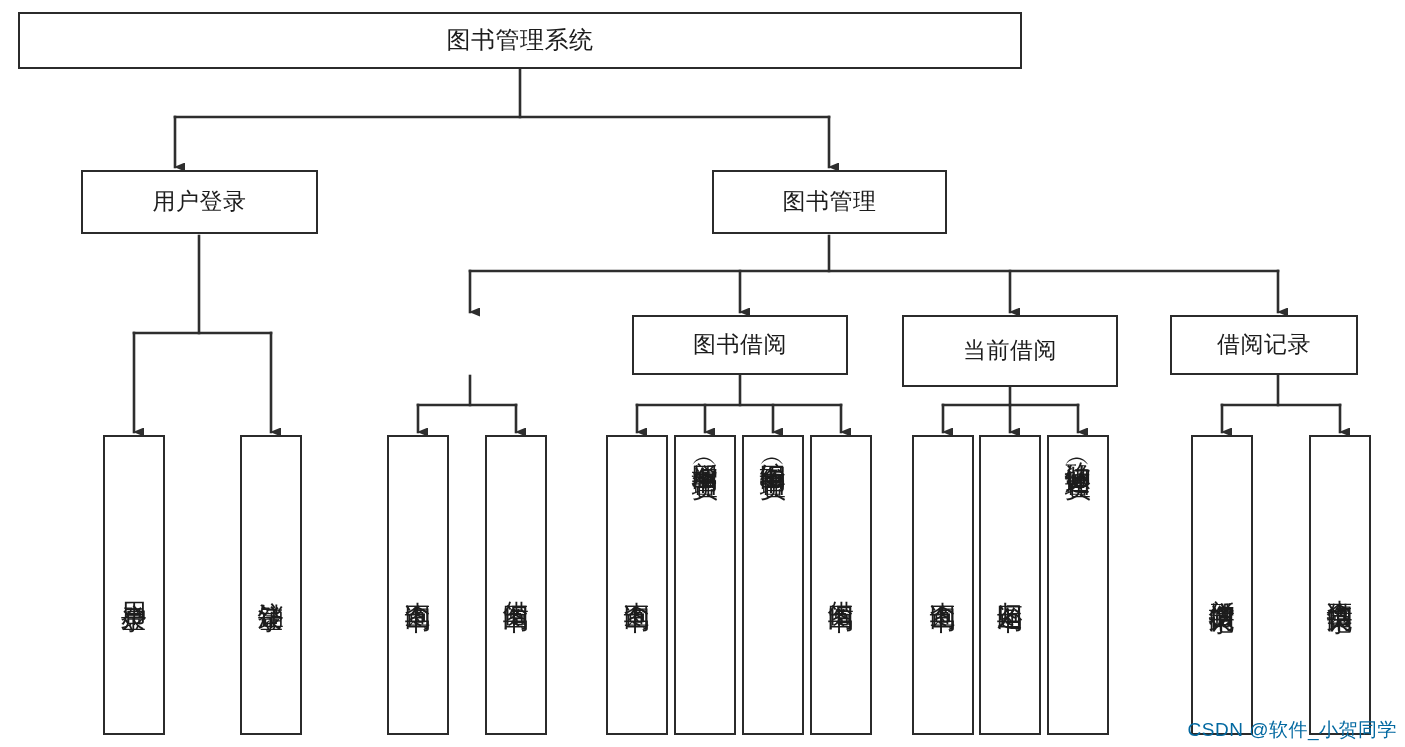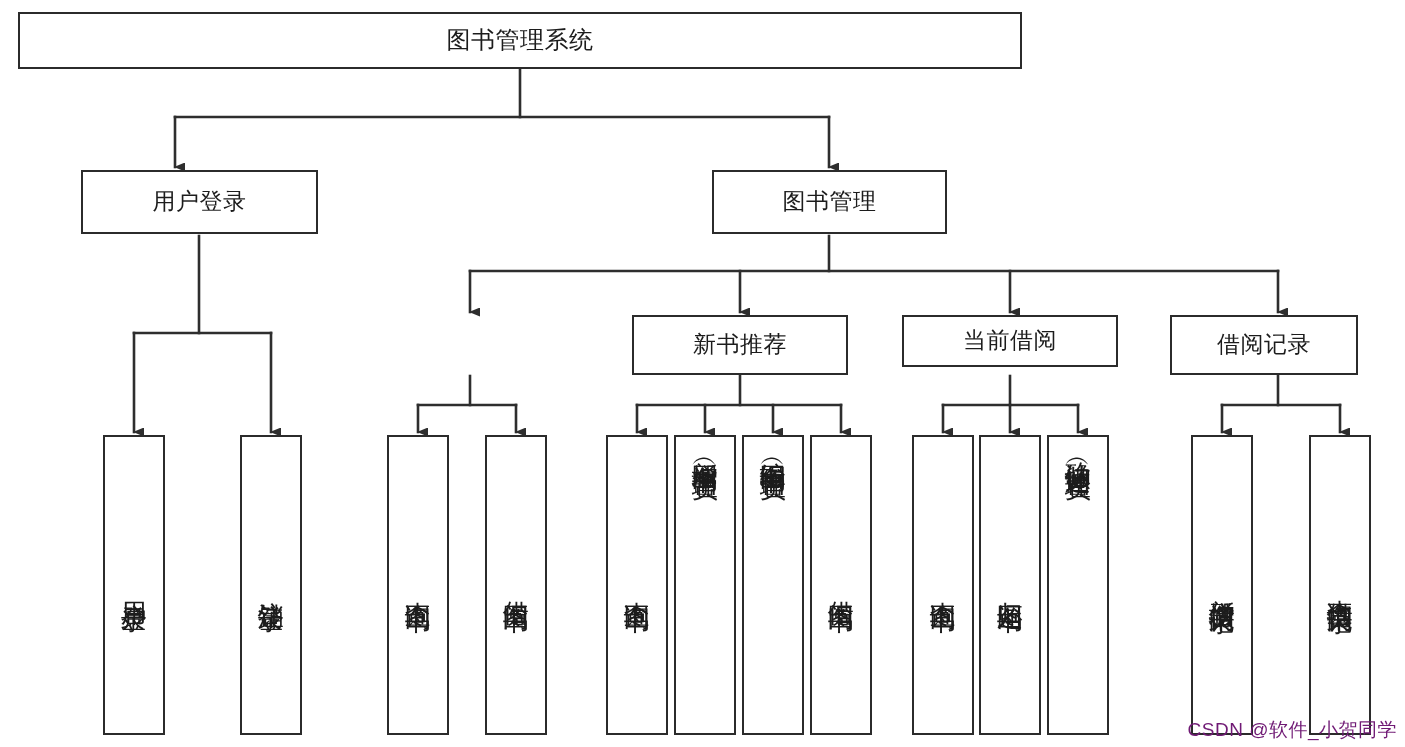--- a/index.html
+++ b/index.html
@@ -61,21 +61,21 @@
   }
   .node.leaf.center-v {
     align-items: center;
     padding-top: 0;
   }
   #watermark {
     position: absolute;
     right: 8px;
     bottom: 4px;
     font-size: 19px;
-    color: #701a75;
+    color: #0369a1;
     z-index: 5;
     white-space: nowrap;
     letter-spacing: 0.5px;
   }
 </style>
 </head>
 <body>
 
 <div id="canvas">
 
@@ -136,24 +136,24 @@
   <div class="node branch" style="left:81px; top:170px; width:237px; height:64px;">
     <span class="node-label">用户登录</span>
   </div>
 
   <div class="node branch" style="left:712px; top:170px; width:235px; height:64px;">
     <span class="node-label">图书管理</span>
   </div>
 
 
   <div class="node branch" style="left:632px; top:315px; width:216px; height:60px;">
-    <span class="node-label">新书推荐</span>
-  </div>
-
-  <div class="node branch" style="left:902px; top:315px; width:216px; height:52px;">
+    <span class="node-label">图书借阅</span>
+  </div>
+
+  <div class="node branch" style="left:902px; top:315px; width:216px; height:72px;">
     <span class="node-label">当前借阅</span>
   </div>
 
   <div class="node branch" style="left:1170px; top:315px; width:188px; height:60px;">
     <span class="node-label">借阅记录</span>
   </div>
 
   <div class="node leaf center-v" style="left:103px; top:435px; width:62px; height:300px;">
     <span class="node-label">用户登录</span>
   </div>

